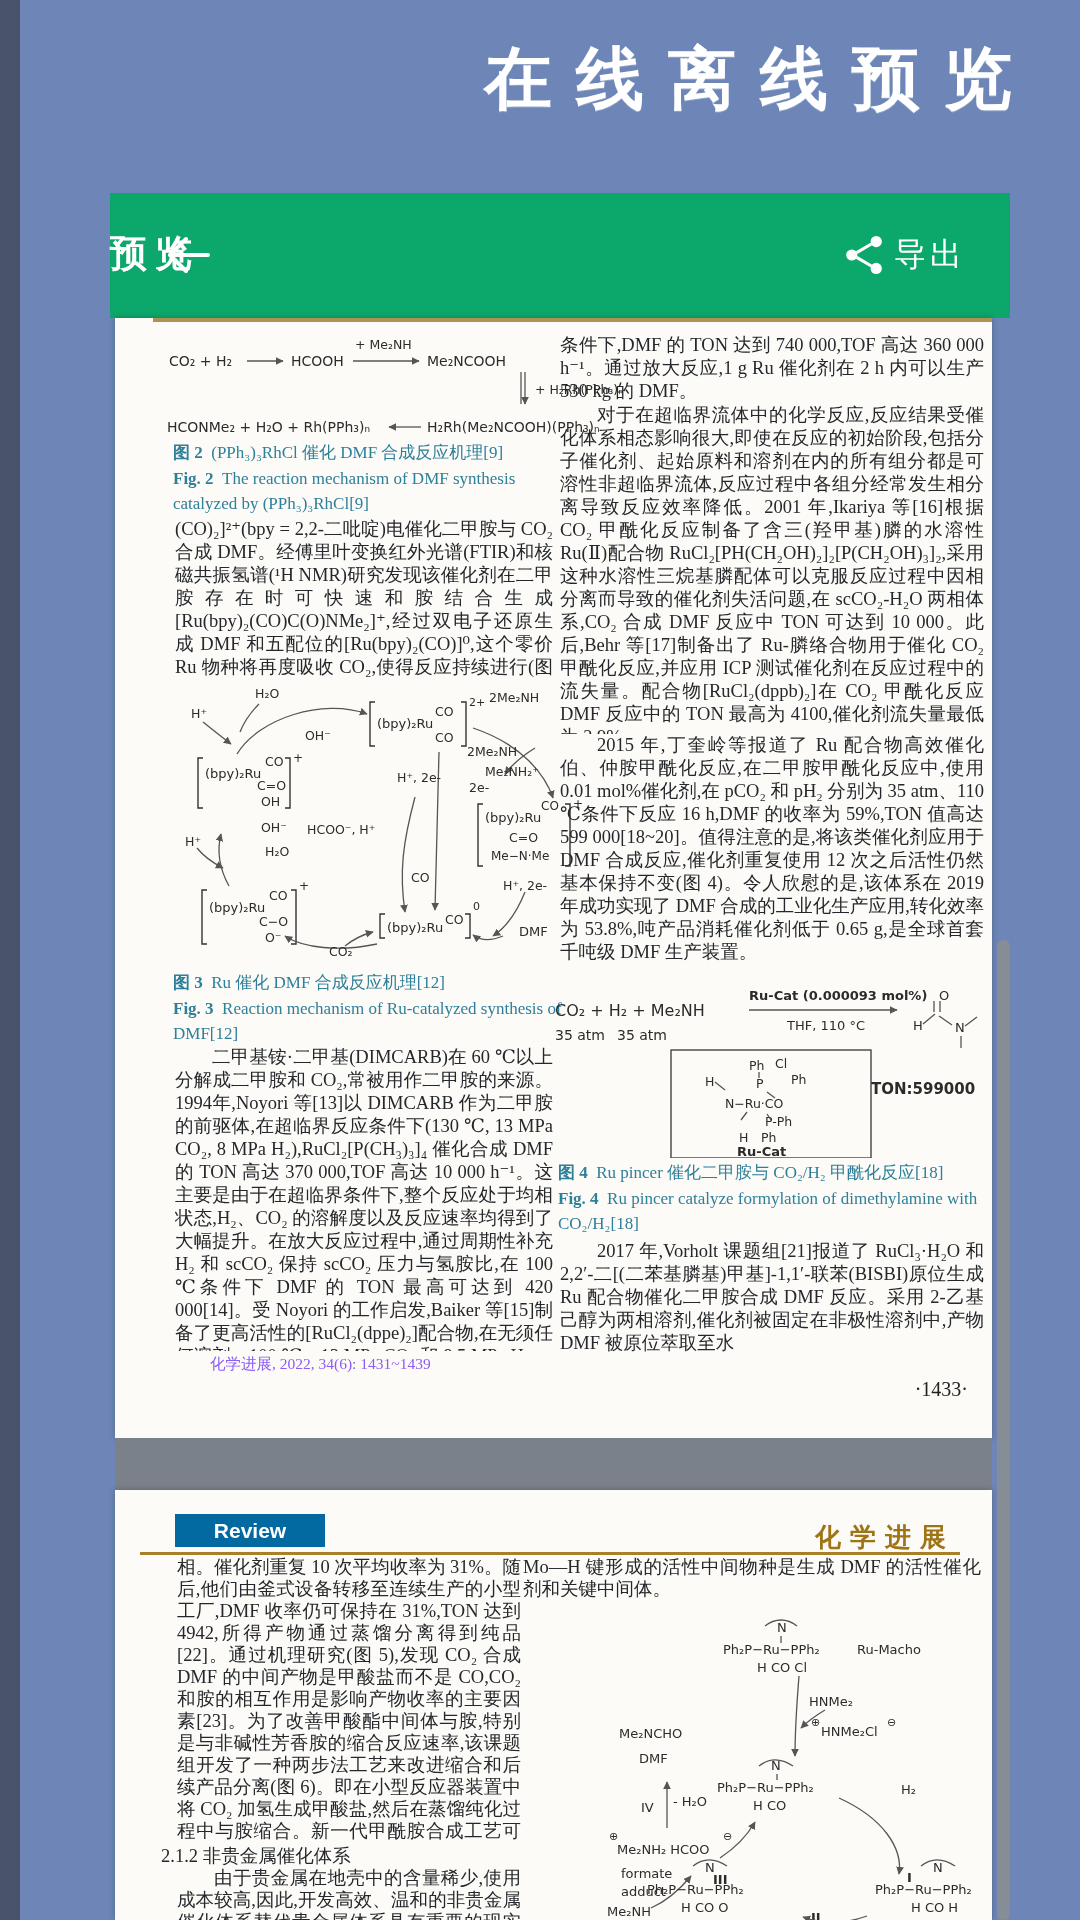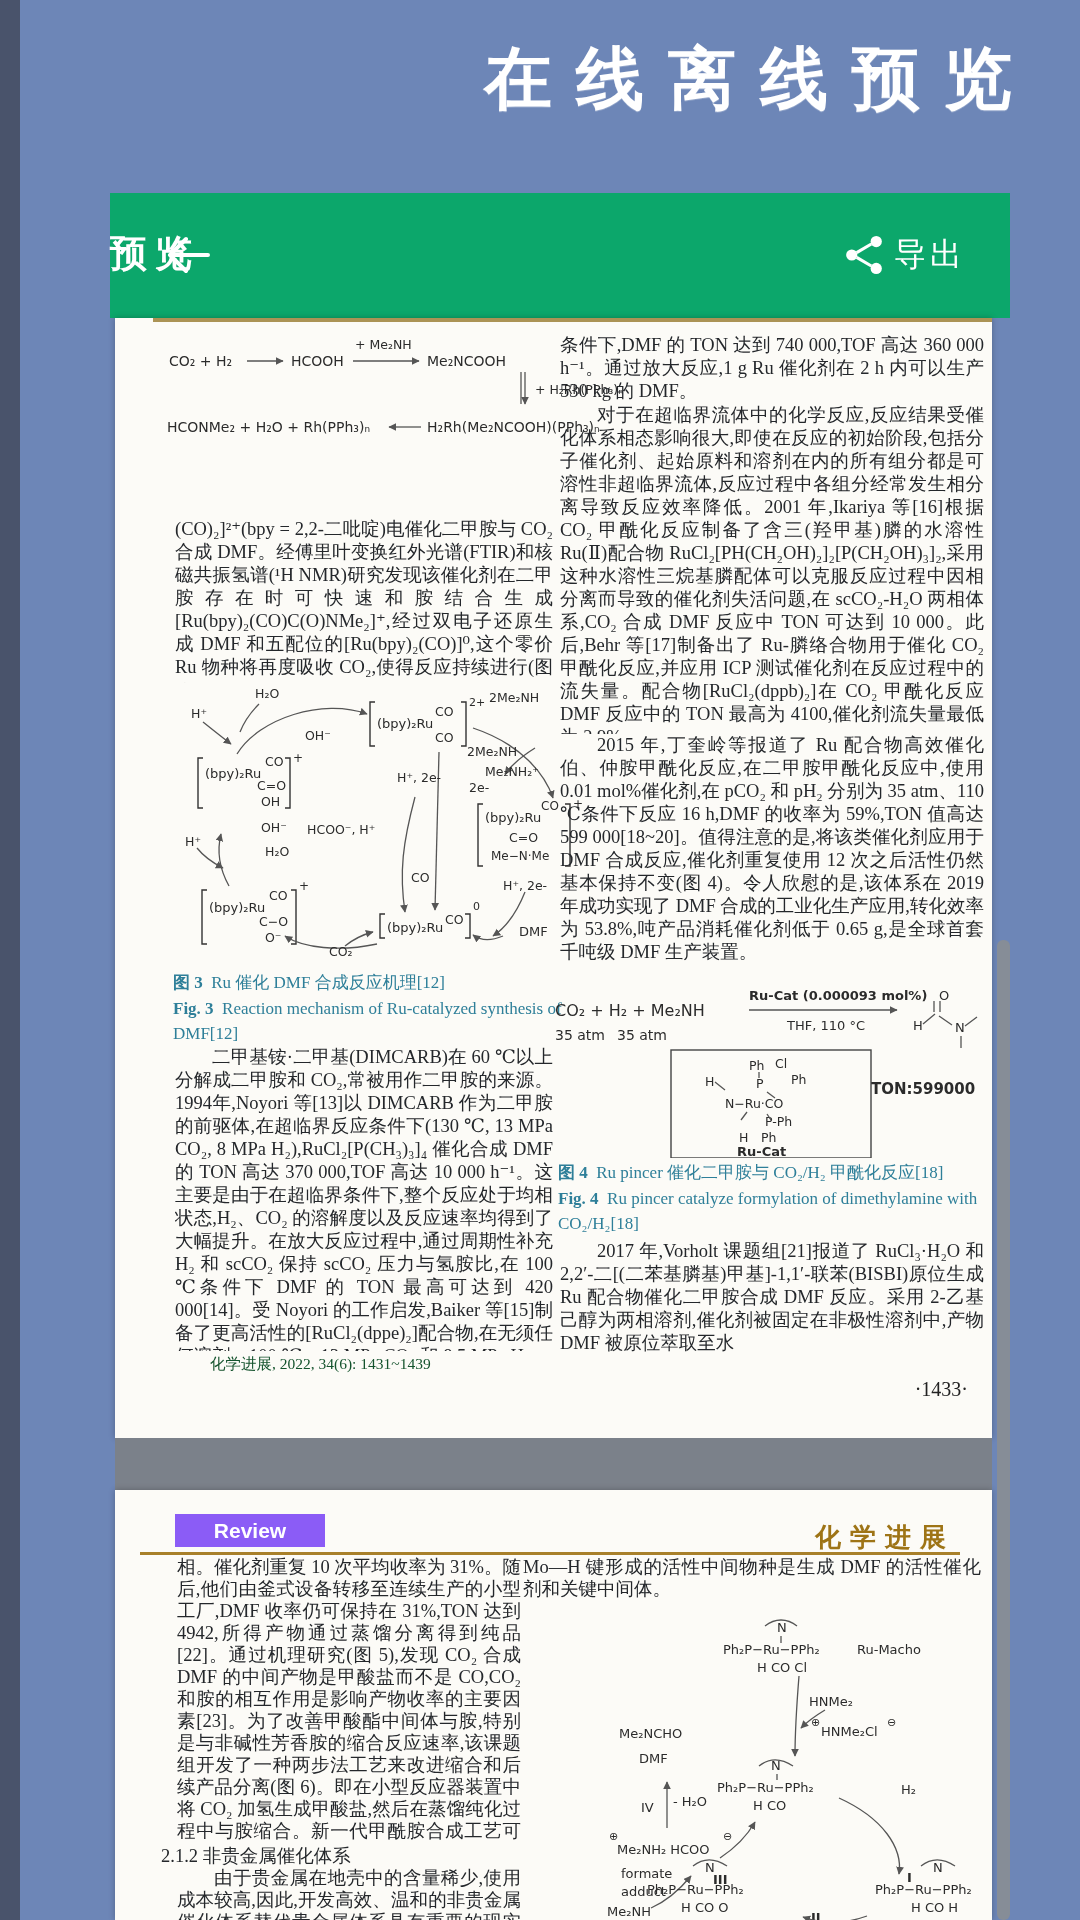--- a/index.html
+++ b/index.html
@@ -23,23 +23,23 @@
   .page1{top:0;height:1120px;}
   .page-gap{position:absolute;left:5px;top:1120px;width:877px;height:52px;background:#7b818a;}
   .page2{top:1172px;height:430px;}
   .tan-rule{position:absolute;left:38px;top:0;width:839px;height:4px;background:#ab9355;}
   .col{position:absolute;font-size:18.5px;line-height:23px;text-align:justify;
        color:#24272b;overflow:hidden;}
   .p2col{line-height:22px;}
   .indent{text-indent:2em;}
   .cap{position:absolute;font-size:17px;line-height:25.5px;color:#2e7f99;overflow:hidden;text-align:left;}
   .cap b{font-weight:bold;}
-  .pfoot{position:absolute;font-size:15.5px;color:#14532d;white-space:nowrap;}
+  .pfoot{position:absolute;font-size:15.5px;color:#8b5cf6;white-space:nowrap;}
   .pageno{position:absolute;font-size:20px;color:#222;text-align:right;padding-right:16px;box-sizing:border-box;}
-  .badge{position:absolute;left:60px;top:24px;width:150px;height:33px;background:#8b5cf6;
+  .badge{position:absolute;left:60px;top:24px;width:150px;height:33px;background:#0369a1;
     color:#fff;font-family:"Liberation Sans","DejaVu Sans",sans-serif;font-weight:bold;
     font-size:21px;text-align:center;line-height:33px;}
   .journal{position:absolute;left:700px;top:30px;color:#9e7416;font-weight:bold;
     font-size:26px;letter-spacing:9px;white-space:nowrap;}
   .hrule{position:absolute;left:25px;top:62px;width:820px;height:3px;background:#a8802a;}
   .heading{position:absolute;font-size:18.5px;color:#24272b;white-space:nowrap;}
   .scrollbar{position:absolute;left:977px;top:940px;width:13px;height:980px;
     background:#868d97;border-radius:6px;}
   svg text{font-family:"DejaVu Sans","Liberation Sans",sans-serif;fill:#2b2b2b;}
   svg .ln{stroke:#555;fill:none;stroke-width:1.3;}
@@ -88,20 +88,24 @@
         <path class="ln" d="M186,21 L252,21" marker-end="url(#arr)"></path>
         <text x="260" y="26" font-size="14">Me₂NCOOH</text>
         <path class="ln" d="M354,32 L354,64"></path>
         <path class="ln" d="M358,32 L358,64" marker-end="url(#arr)"></path>
         <text x="368" y="54" font-size="12.5">+ H₂Rh(PPh₃)ₙ</text>
         <text x="0" y="92" font-size="14">HCONMe₂ + H₂O + Rh(PPh₃)ₙ</text>
         <path class="ln" d="M254,87 L222,87" marker-end="url(#arr)"></path>
         <text x="260" y="92" font-size="14">H₂Rh(Me₂NCOOH)(PPh₃)ₙ</text>
       </svg>
 
+      <div class="cap" style="left:58px;top:122px;width:392px;">
+        <div><b>图 2</b>&nbsp;&nbsp;<span>(PPh₃)₃RhCl 催化 DMF 合成反应机理[9]</span></div>
+        <div><b>Fig. 2</b>&nbsp;&nbsp;<span>The reaction mechanism of DMF synthesis catalyzed by (PPh₃)₃RhCl[9]</span></div>
+      </div>
 
       <div class="col" style="left:60px;top:200px;width:378px;height:165px;">(CO)₂]²⁺(bpy = 2,2-二吡啶)电催化二甲胺与 CO₂ 合成 DMF。经傅里叶变换红外光谱(FTIR)和核磁共振氢谱(¹H NMR)研究发现该催化剂在二甲胺存在时可快速和胺结合生成[Ru(bpy)₂(CO)C(O)NMe₂]⁺,经过双电子还原生成 DMF 和五配位的[Ru(bpy)₂(CO)]⁰,这个零价 Ru 物种将再度吸收 CO₂,使得反应持续进行(图 3)。</div>
 
       <svg class="abs" style="left:58px;top:364px;" width="412" height="286" viewBox="0 0 412 286">
 
         <path class="bk" d="M202,20 L197,20 L197,64 L202,64 M288,20 L293,20 L293,64 L288,64"></path>
 
         <path class="bk" d="M30,76 L25,76 L25,126 L30,126 M112,76 L117,76 L117,126 L112,126"></path>
 
         <path class="bk" d="M34,208 L29,208 L29,262 L34,262 M118,208 L123,208 L123,262 L118,262"></path>

